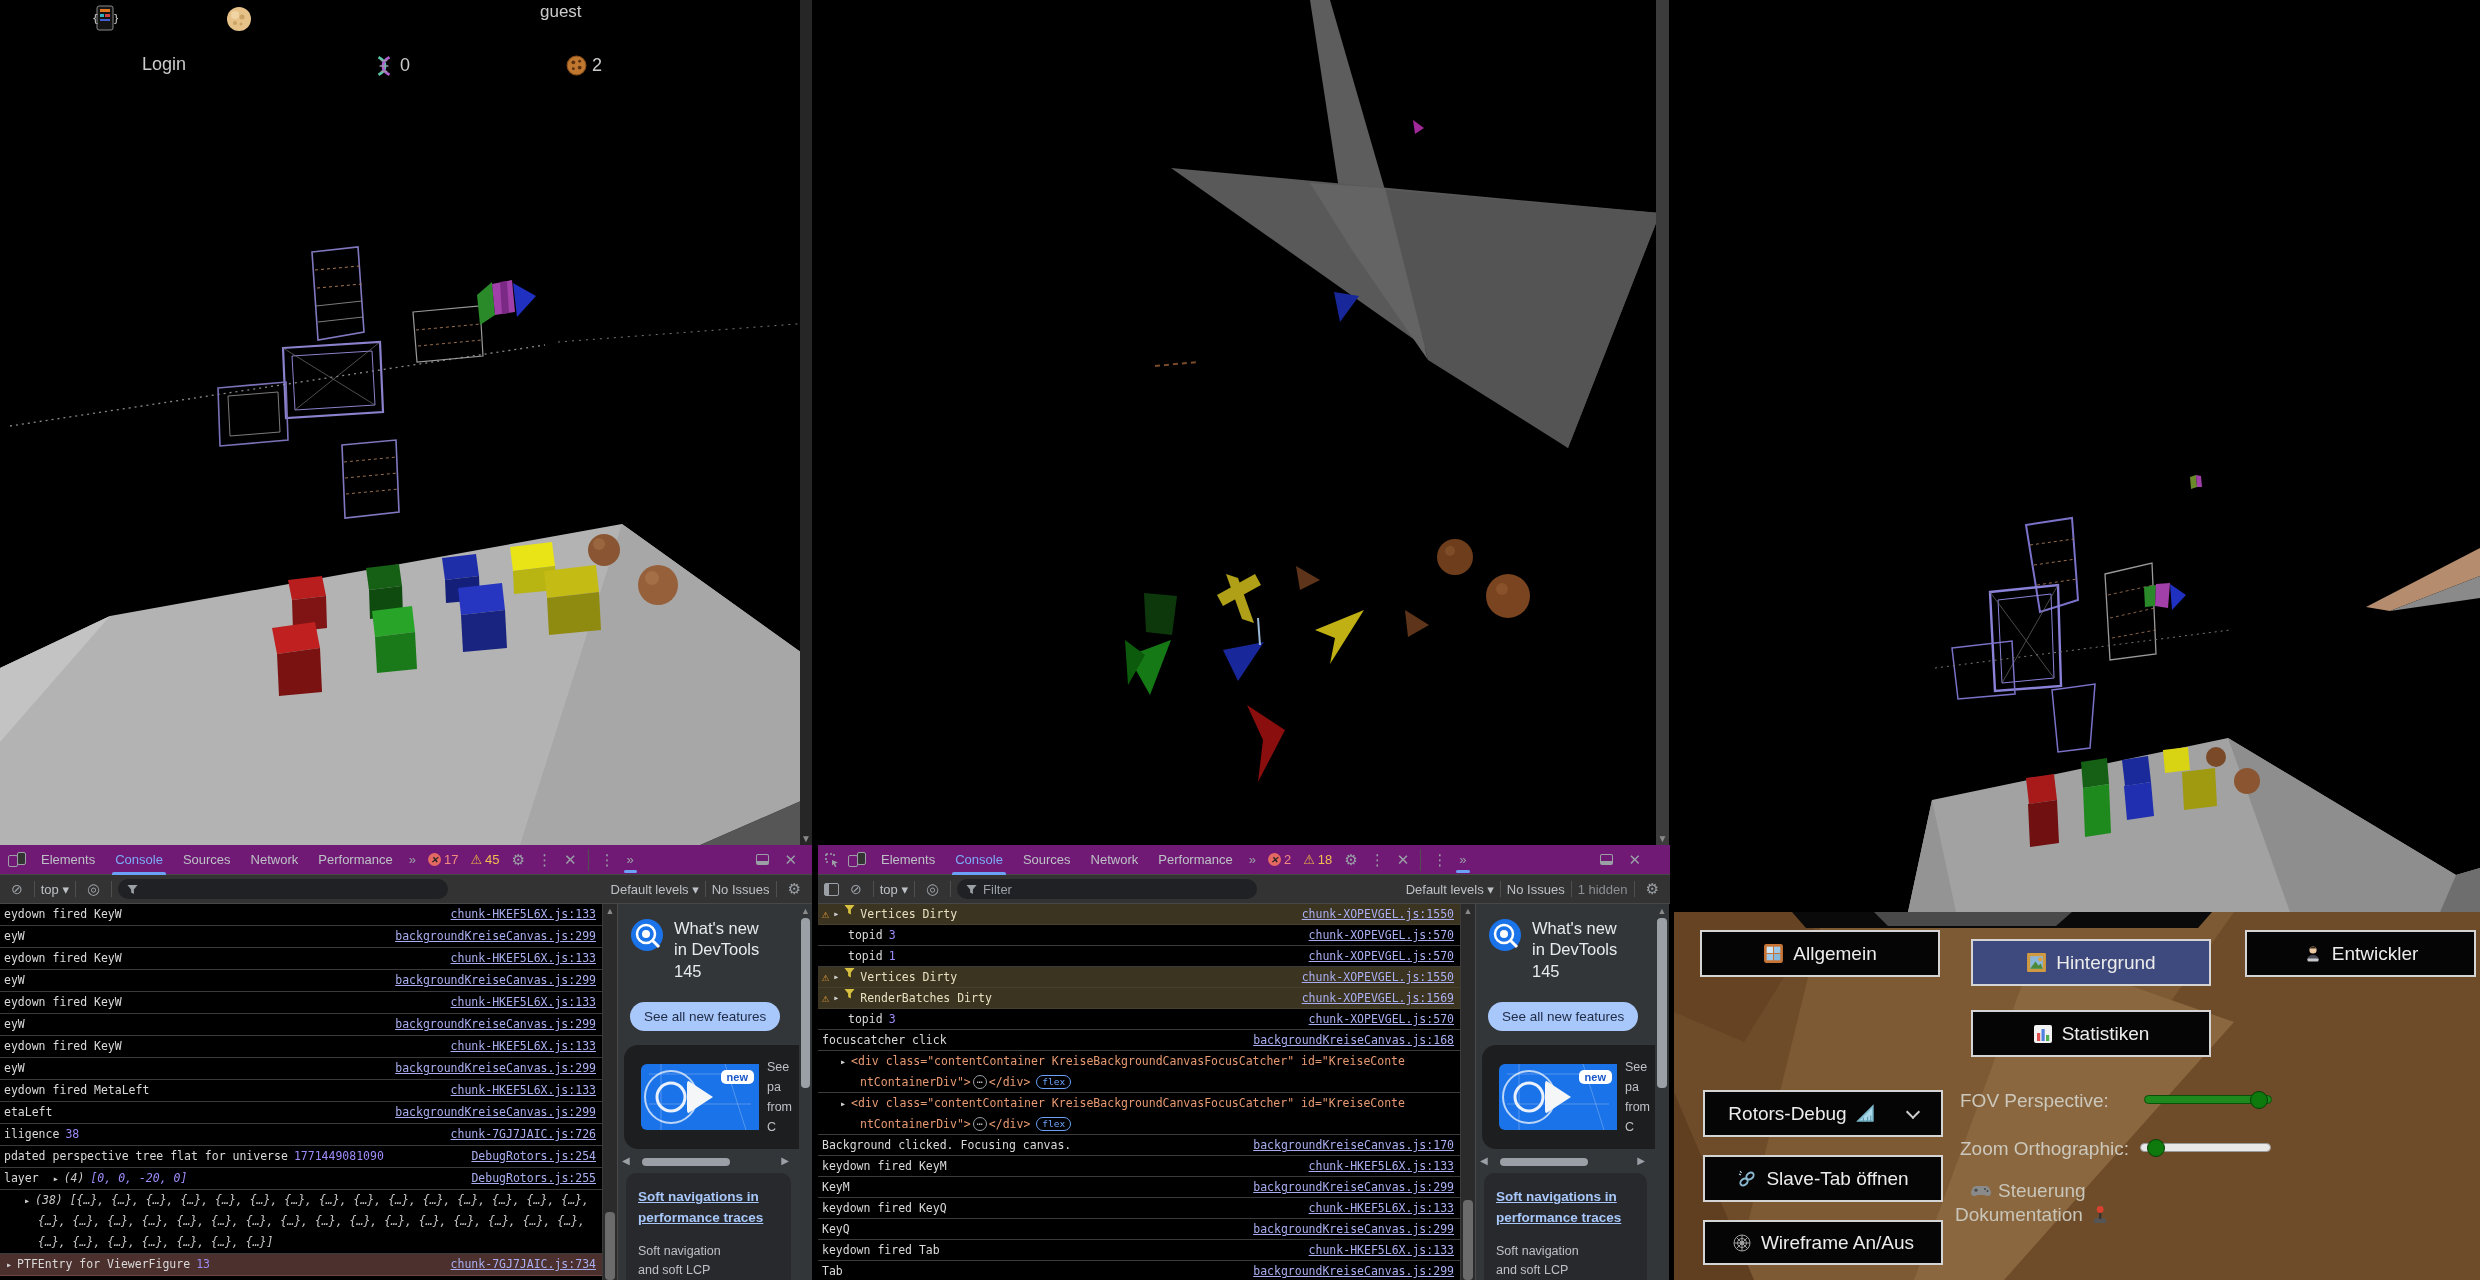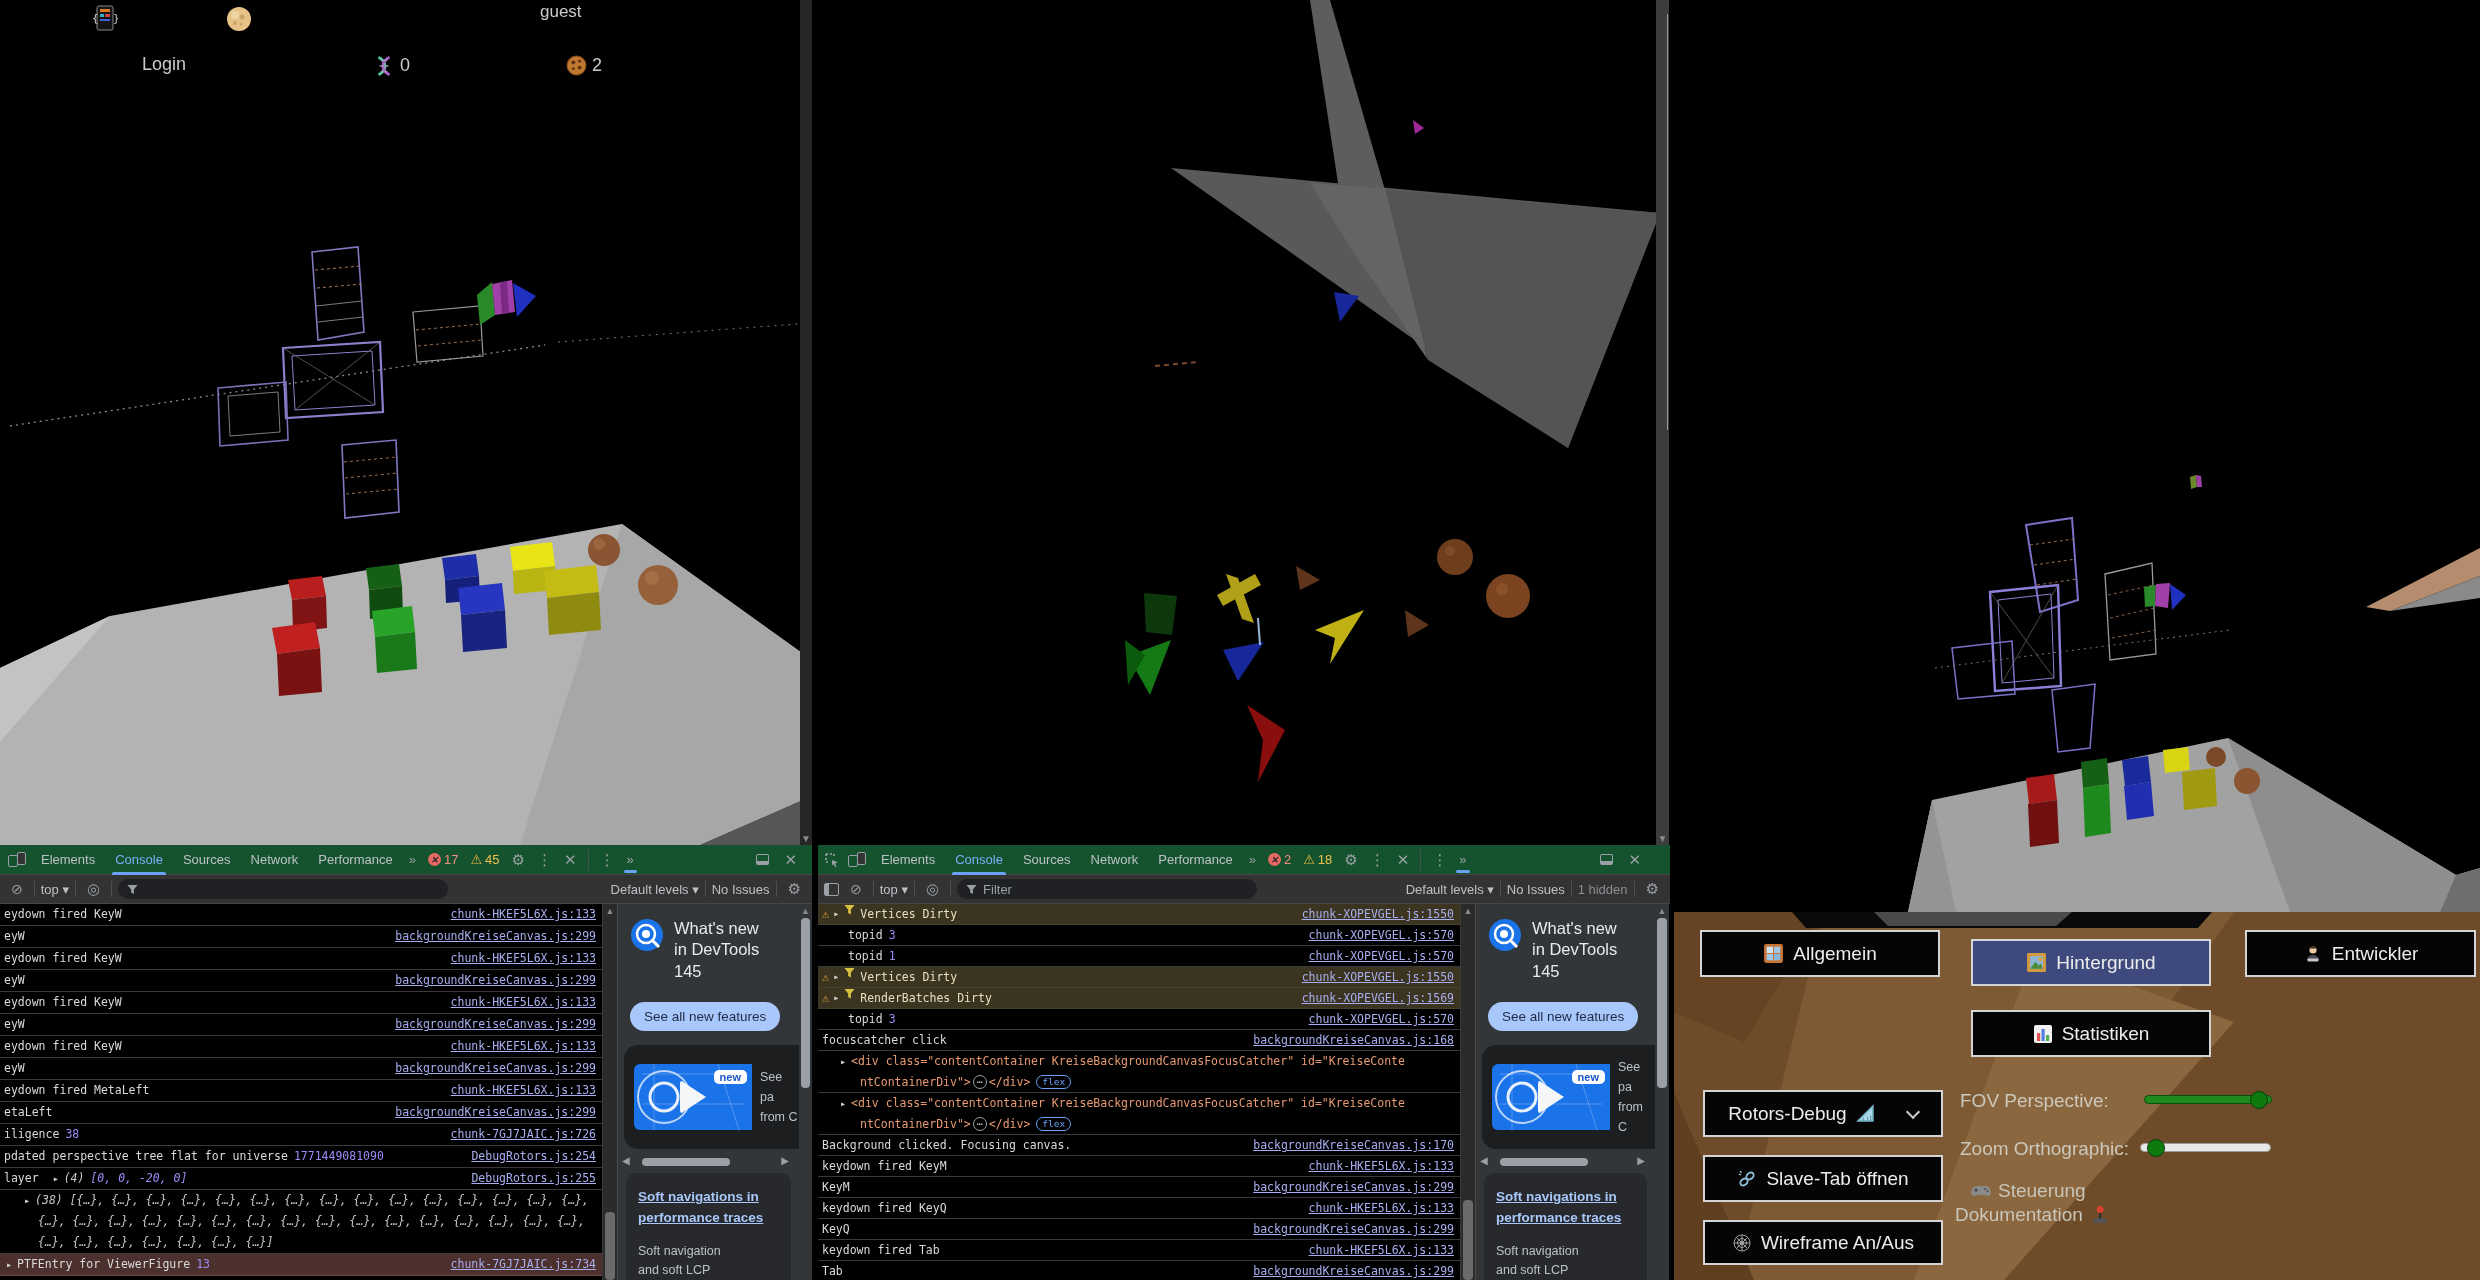--- a/index.html
+++ b/index.html
@@ -11,21 +11,21 @@
   
   .gtext { position:absolute; color:#cbcbcb; }
 
   
   .vsb { position:absolute; background:#2e2e2e; }
   .vsb .thumb { position:absolute; left:1px; right:1px; background:#9a9a9a; border-radius:4px; }
   .vsb .arr { position:absolute; left:0; right:0; text-align:center; color:#8a8a8a; font-size:10px; }
 
   
   .dt { position:absolute; background:#282828; color:#bdc1c6; font-size:13px; }
-  .dtbar { position:relative; height:30px; background:#14532d; border-bottom:1px solid #474747;
+  .dtbar { position:relative; height:30px; background:#701a75; border-bottom:1px solid #474747;
            display:flex; align-items:center; gap:2px; padding:0 4px; }
   .tab { padding:0 9px; height:30px; line-height:29px; color:#bdc1c6; position:relative; cursor:default; }
   .tab.active { color:#7cacf8; }
   .tab.active::after { content:""; position:absolute; left:6px; right:6px; bottom:0; height:3px;
                        background:#6ba2f8; border-radius:2px 2px 0 0; }
   .chev { color:#9aa0a6; padding:0 5px; font-size:13px; }
   .badge { display:flex; align-items:center; gap:3px; padding:0 5px; }
   .edot { display:inline-flex; width:13px; height:13px; border-radius:50%; background:#e46962;
           color:#202124; font-size:9px; align-items:center; justify-content:center; font-weight:bold; }
   .ecount { color:#f28b82; }
@@ -90,21 +90,21 @@
   .wn { position:relative; background:#333639; border-left:1px solid #4a4a4a; overflow:hidden;
         color:#e8eaed; }
   .wnhead { display:flex; gap:10px; padding:14px 10px 10px 12px; }
   .wnlogo { flex:0 0 34px; }
   .wntitle { font-size:16.5px; line-height:1.3; font-weight:500; }
   .cta { display:inline-block; margin:10px 0 14px 12px; background:#a8c7fa; color:#1f2a44;
          border:none; border-radius:16px; padding:7px 14px; font-size:13.5px;
          font-family:"Liberation Sans",sans-serif; }
   .vcard { position:relative; margin-left:6px; background:#1d1e20; border-radius:14px 0 0 14px;
            height:104px; display:flex; align-items:center; }
-  .thumb { position:relative; flex:0 0 118px; height:66px; margin-left:10px; background:#1a73e8;
+  .thumb { position:relative; flex:0 0 118px; height:66px; margin-left:17px; background:#1a73e8;
            border-radius:6px 0 0 6px; overflow:hidden; }
   .play { position:absolute; left:46px; top:16px; width:0; height:0; border-left:26px solid #f5f6f7;
           border-top:17px solid transparent; border-bottom:17px solid transparent; border-radius:4px; }
   .newb { position:absolute; right:5px; top:6px; background:#fff; color:#1a56c8; font-size:11px;
           font-weight:bold; border-radius:5px; padding:1px 6px; }
   .teaser { color:#bdc1c6; font-size:12.5px; line-height:1.6; padding-left:8px; }
   .hscroll { position:relative; height:10px; margin:8px 2px 6px 2px; }
   .hscroll .t { position:absolute; left:22px; top:1px; width:88px; height:8px; background:#9aa0a6; border-radius:4px; }
   .hscroll .al, .hscroll .ar { position:absolute; top:-2px; color:#9aa0a6; font-size:10px; }
   .hscroll .al { left:2px; } .hscroll .ar { right:8px; }

